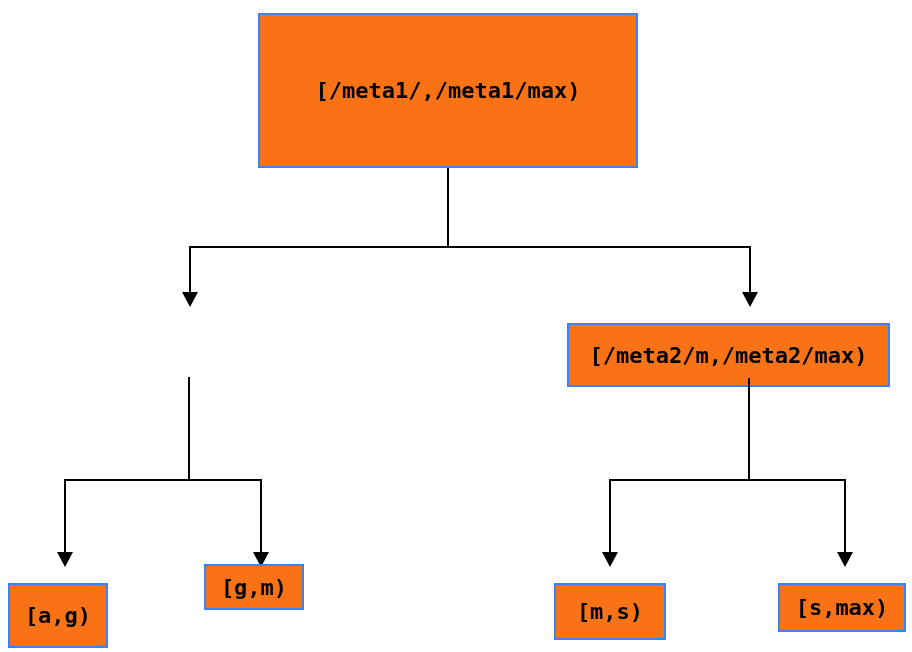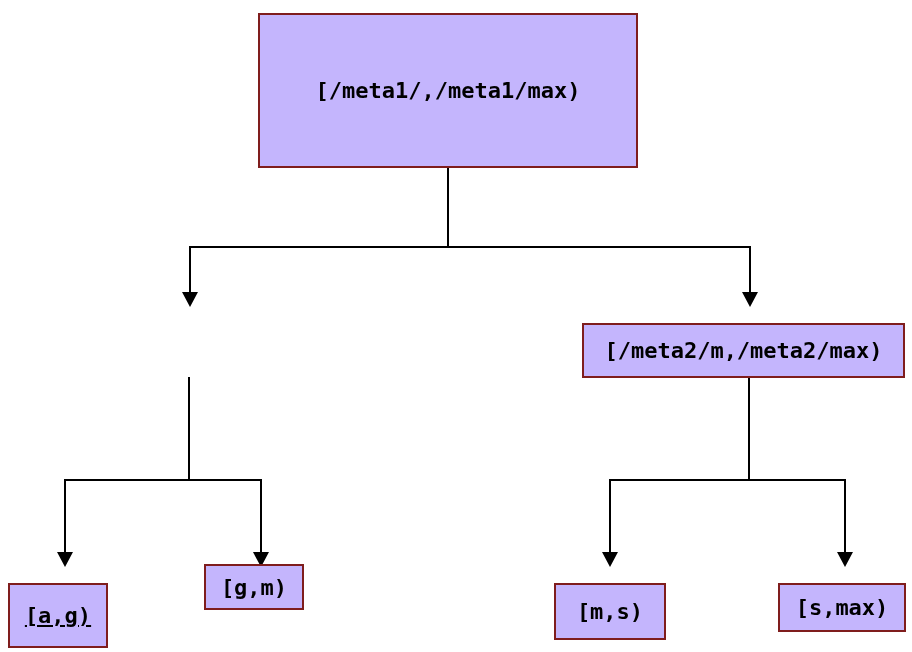--- a/index.html
+++ b/index.html
@@ -10,22 +10,22 @@
   .canvas {
     position: relative;
     width: 912px;
     height: 652px;
     background: #ffffff;
     overflow: hidden;
   }
   .node {
     position: absolute;
     box-sizing: border-box;
-    border: 2px solid #7f1d1d;
-    background: #c4b5fd;
+    border: 2px solid #3b82f6;
+    background: #f97316;
     display: flex;
     align-items: center;
     justify-content: center;
     font-family: "DejaVu Sans Mono", "Liberation Mono", monospace;
     font-weight: bold;
     font-size: 22px;
     color: #000000;
     white-space: nowrap;
   }
   .edge {
@@ -51,39 +51,39 @@
   </div>
 
   <div class="edge" style="left:447px; top:168px; width:2px; height:79px;"></div>
   <div class="edge" style="left:189px; top:246px; width:562px; height:2px;"></div>
   <div class="edge" style="left:189px; top:246px; width:2px; height:48px;"></div>
   <div class="arrowhead" style="left:182px; top:292px;"></div>
   <div class="edge" style="left:749px; top:246px; width:2px; height:48px;"></div>
   <div class="arrowhead" style="left:742px; top:292px;"></div>
 
 
-  <div class="node" style="left:582px; top:323px; width:323px; height:55px;">
+  <div class="node" style="left:567px; top:323px; width:323px; height:64px;">
     <span>[/meta2/m,/meta2/max)</span>
   </div>
 
   <div class="edge" style="left:188px; top:377px; width:2px; height:104px;"></div>
   <div class="edge" style="left:64px; top:479px; width:198px; height:2px;"></div>
   <div class="edge" style="left:64px; top:479px; width:2px; height:74px;"></div>
   <div class="arrowhead" style="left:57px; top:552px;"></div>
   <div class="edge" style="left:260px; top:479px; width:2px; height:74px;"></div>
   <div class="arrowhead" style="left:253px; top:552px;"></div>
 
   <div class="edge" style="left:748px; top:378px; width:2px; height:103px;"></div>
   <div class="edge" style="left:609px; top:479px; width:237px; height:2px;"></div>
   <div class="edge" style="left:609px; top:479px; width:2px; height:74px;"></div>
   <div class="arrowhead" style="left:602px; top:552px;"></div>
   <div class="edge" style="left:844px; top:479px; width:2px; height:74px;"></div>
   <div class="arrowhead" style="left:837px; top:552px;"></div>
 
-  <div class="node" style="left:8px; top:583px; width:100px; height:65px;text-decoration:underline;">
+  <div class="node" style="left:8px; top:583px; width:100px; height:65px;">
     <span>[a,g)</span>
   </div>
 
   <div class="node" style="left:204px; top:564px; width:100px; height:46px;">
     <span>[g,m)</span>
   </div>
 
   <div class="node" style="left:554px; top:583px; width:112px; height:57px;">
     <span>[m,s)</span>
   </div>

